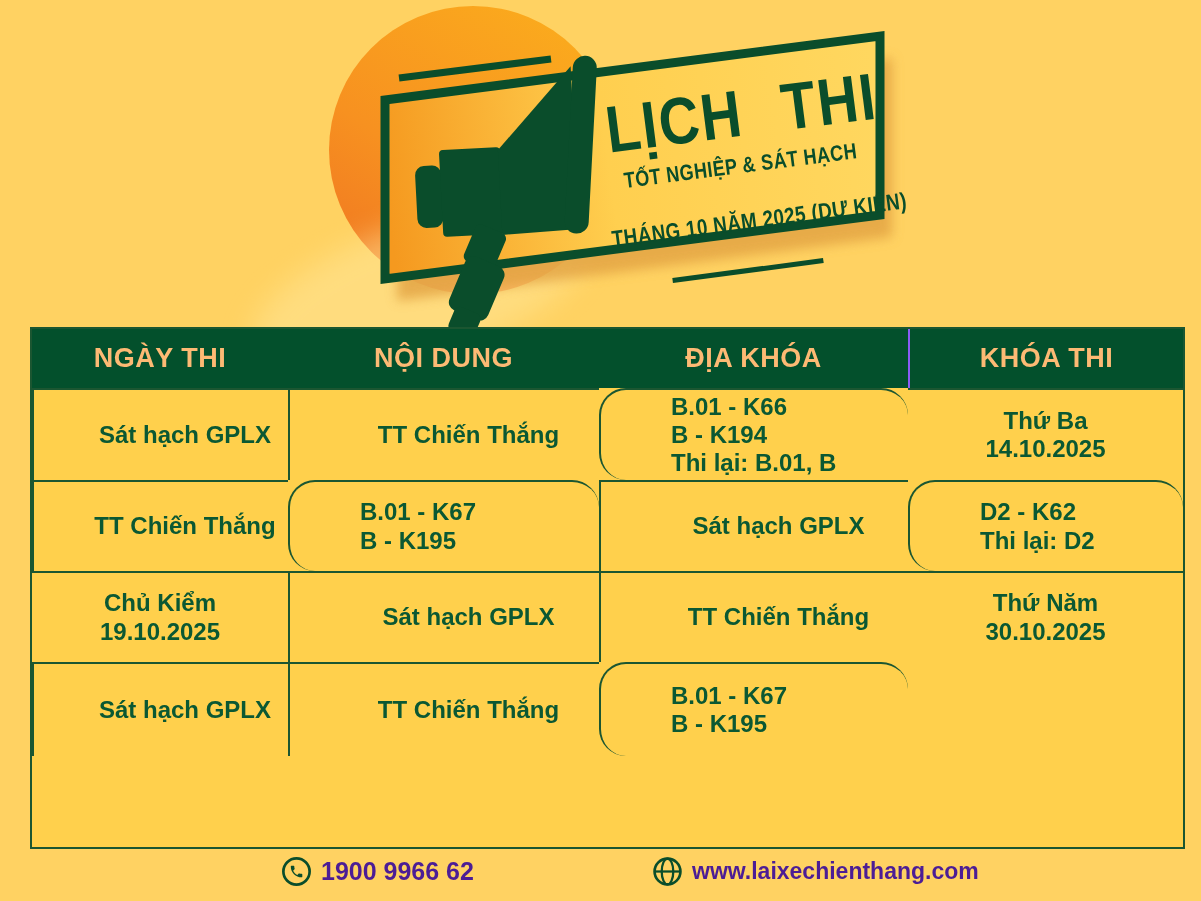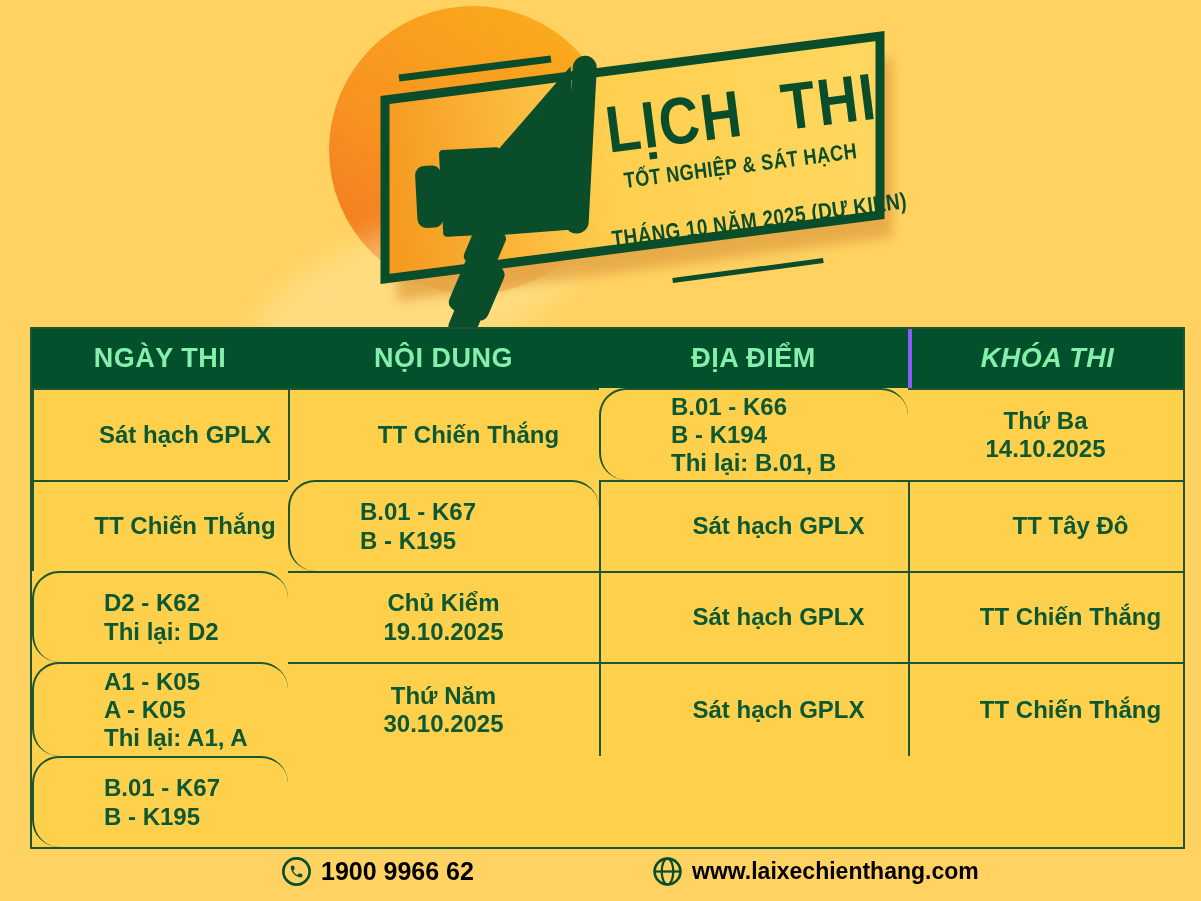--- a/index.html
+++ b/index.html
@@ -30,35 +30,35 @@
     background:#0A4D2B; transform:rotate(-7.5deg);
   }
 
   .tbl {
     position:absolute; left:30px; top:327px; width:1151px;
     display:grid; grid-template-columns:256px 311px 309px 275px;
     grid-template-rows:59px 92px 91px 91px 94px 91px;
     background:#FFD04C; border:2px solid #1B5631;
   }
   .th {
-    background:#03502C; color:#86efac; display:flex; align-items:center; justify-content:center;
+    background:#03502C; color:#fdba74; display:flex; align-items:center; justify-content:center;
     font-weight:bold; font-size:27px; letter-spacing:.5px;
   }
-  .th.c4 { border-left:4px solid #8b5cf6;font-style:italic; }
+  .th.c4 { border-left:2px solid #8b5cf6; }
   .td {
     box-sizing:border-box; border-top:2px solid #1B5631;
     display:flex; flex-direction:column; justify-content:center; align-items:center;
     color:#0B5833; font-weight:bold; font-size:24px; line-height:1.18; text-align:center;
   }
   .td.c2, .td.c3, .td.c4 { border-left:2px solid #1B5631;padding-left:48px; }
   .td.c4 { align-items:flex-start; text-align:left; padding-left:70px;border-radius:27px; }
 
   .footer-item {
     position:absolute; display:flex; align-items:center; gap:9px;
-    color:#000000; font-weight:bold;
+    color:#4c1d95; font-weight:bold;
   }
   .footer-phone { left:281px; top:856px; font-size:25px; }
   .footer-web  { left:652px; top:856px; font-size:23px;text-align:center; }
   .footer-item svg { display:block; }
 </style>
 </head>
 <body>
 
 <div>
 
@@ -108,21 +108,21 @@
 
     <div class="logo-title">LỊCH THI</div>
     <div class="logo-subtitle">TỐT NGHIỆP &amp; SÁT HẠCH</div>
     <div class="logo-period">THÁNG 10 NĂM 2025 (DỰ KIẾN)</div>
     <div class="logo-underline"></div>
   </div>
 
   <div class="tbl">
     <div class="th c1">NGÀY THI</div>
     <div class="th c2">NỘI DUNG</div>
-    <div class="th c3">ĐỊA ĐIỂM</div>
+    <div class="th c3">ĐỊA KHÓA</div>
     <div class="th c4">KHÓA THI</div>
 
     <div class="td c2">Sát hạch GPLX</div>
     <div class="td c3">TT Chiến Thắng</div>
     <div class="td c4">
       <div>B.01 - K66</div>
       <div>B - K194</div>
       <div>Thi lại: B.01, B</div>
     </div>
 
@@ -130,37 +130,31 @@
       <div>Thứ Ba</div>
       <div>14.10.2025</div>
     </div>
     <div class="td c3">TT Chiến Thắng</div>
     <div class="td c4">
       <div>B.01 - K67</div>
       <div>B - K195</div>
     </div>
 
     <div class="td c2">Sát hạch GPLX</div>
-    <div class="td c3">TT Tây Đô</div>
     <div class="td c4">
       <div>D2 - K62</div>
       <div>Thi lại: D2</div>
     </div>
 
     <div class="td c1">
       <div>Chủ Kiểm</div>
       <div>19.10.2025</div>
     </div>
     <div class="td c2">Sát hạch GPLX</div>
     <div class="td c3">TT Chiến Thắng</div>
-    <div class="td c4">
-      <div>A1 - K05</div>
-      <div>A - K05</div>
-      <div>Thi lại: A1, A</div>
-    </div>
 
     <div class="td c1">
       <div>Thứ Năm</div>
       <div>30.10.2025</div>
     </div>
     <div class="td c2">Sát hạch GPLX</div>
     <div class="td c3">TT Chiến Thắng</div>
     <div class="td c4">
       <div>B.01 - K67</div>
       <div>B - K195</div>

